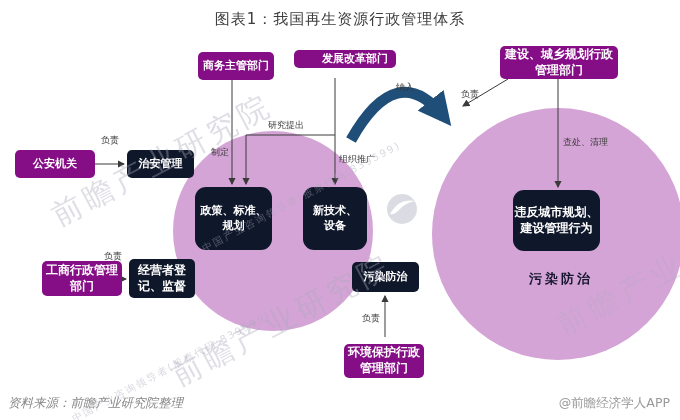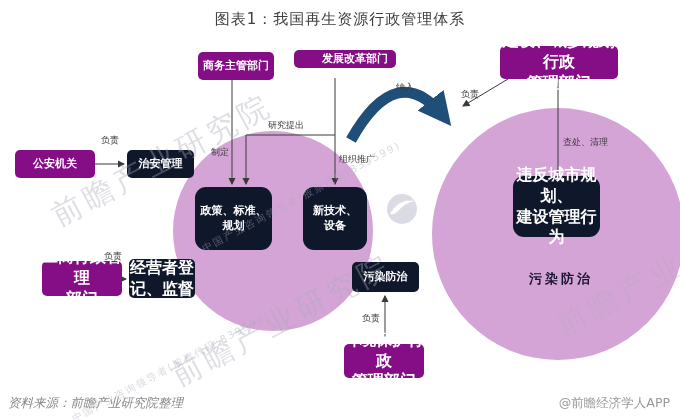--- a/index.html
+++ b/index.html
@@ -9,21 +9,21 @@
          font-size:15px;color:#3d3d3d;letter-spacing:1px;z-index:4;}
   .circle{position:absolute;border-radius:50%;background:#d5a4d6;z-index:1;}
   .circle-label{position:absolute;font-weight:bold;color:#15152f;letter-spacing:3px;
                 font-size:13px;z-index:3;white-space:nowrap;transform:translate(-50%,-50%);}
   .box{position:absolute;display:flex;align-items:center;justify-content:center;
        text-align:center;color:#ffffff;font-weight:bold;white-space:pre-line;
        line-height:1.3;z-index:3;}
   .purple{background:#850d85;border-radius:5px;font-size:11px;}
   .blue{background:#0f172a;border-radius:5px;font-size:11px;}
   .rounder{border-radius:11px;}
-  .f10{font-size:16px;}
+  .f10{font-size:12px;}
   .elabel{position:absolute;font-size:9px;color:#3a3a3a;white-space:nowrap;z-index:3;}
   svg.wires{position:absolute;left:0;top:0;z-index:2;}
   .footer-src{position:absolute;left:8px;top:395px;font-style:italic;color:#888888;
               font-size:12.5px;z-index:4;}
   .footer-credit{position:absolute;right:10px;top:395px;color:#999999;font-size:12.5px;z-index:4;}
   .wm{position:absolute;color:#a9a9bb;opacity:.38;transform:rotate(-28deg);
       font-size:30px;letter-spacing:5px;white-space:nowrap;pointer-events:none;z-index:6;}
   .wm-sub{font-size:10px;letter-spacing:2px;opacity:.45;}
   .wm-logo{position:absolute;z-index:6;opacity:.5;}
 </style>
@@ -72,21 +72,21 @@
 管理部门</div>
 
   <div class="box blue" style="left:127px;top:150px;width:67px;height:28px;">治安管理</div>
   <div class="box blue f10" style="left:129px;top:259px;width:66px;height:39px;">经营者登
 记、监督</div>
   <div class="box blue rounder" style="left:195px;top:187px;width:77px;height:63px;">政策、标准、
 规划</div>
   <div class="box blue rounder" style="left:303px;top:187px;width:64px;height:63px;">新技术、
 设备</div>
   <div class="box blue" style="left:352px;top:262px;width:67px;height:30px;text-align:right;">污染防治</div>
-  <div class="box blue rounder f10" style="left:513px;top:176px;width:87px;height:61px;">违反城市规划、
+  <div class="box blue rounder f10" style="left:513px;top:190px;width:87px;height:61px;">违反城市规划、
 建设管理行为</div>
 
   <div class="elabel" style="left:101px;top:134px;">负责</div>
   <div class="elabel" style="left:104px;top:250px;">负责</div>
   <div class="elabel" style="left:211px;top:146px;">制定</div>
   <div class="elabel" style="left:268px;top:119px;">研究提出</div>
   <div class="elabel" style="left:339px;top:153px;">组织推广</div>
   <div class="elabel" style="left:396px;top:81px;">纳入</div>
   <div class="elabel" style="left:461px;top:88px;">负责</div>
   <div class="elabel" style="left:563px;top:136px;">查处、清理</div>

